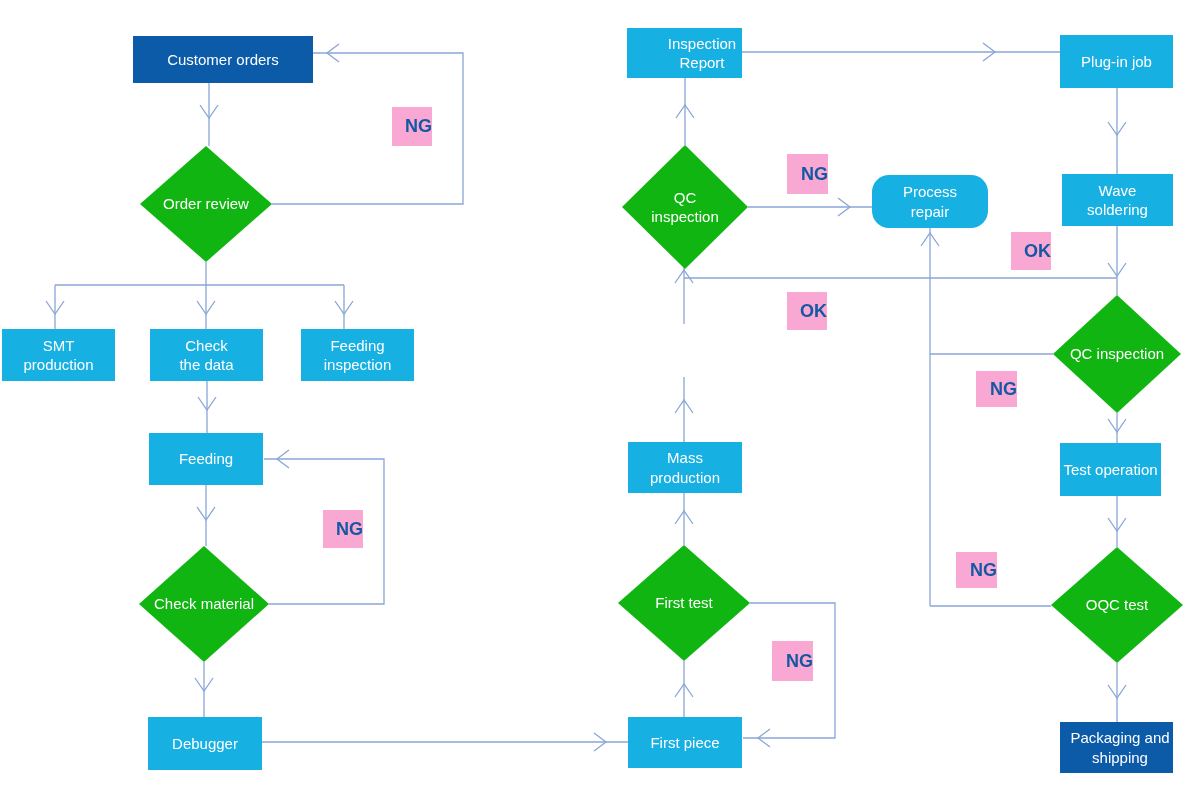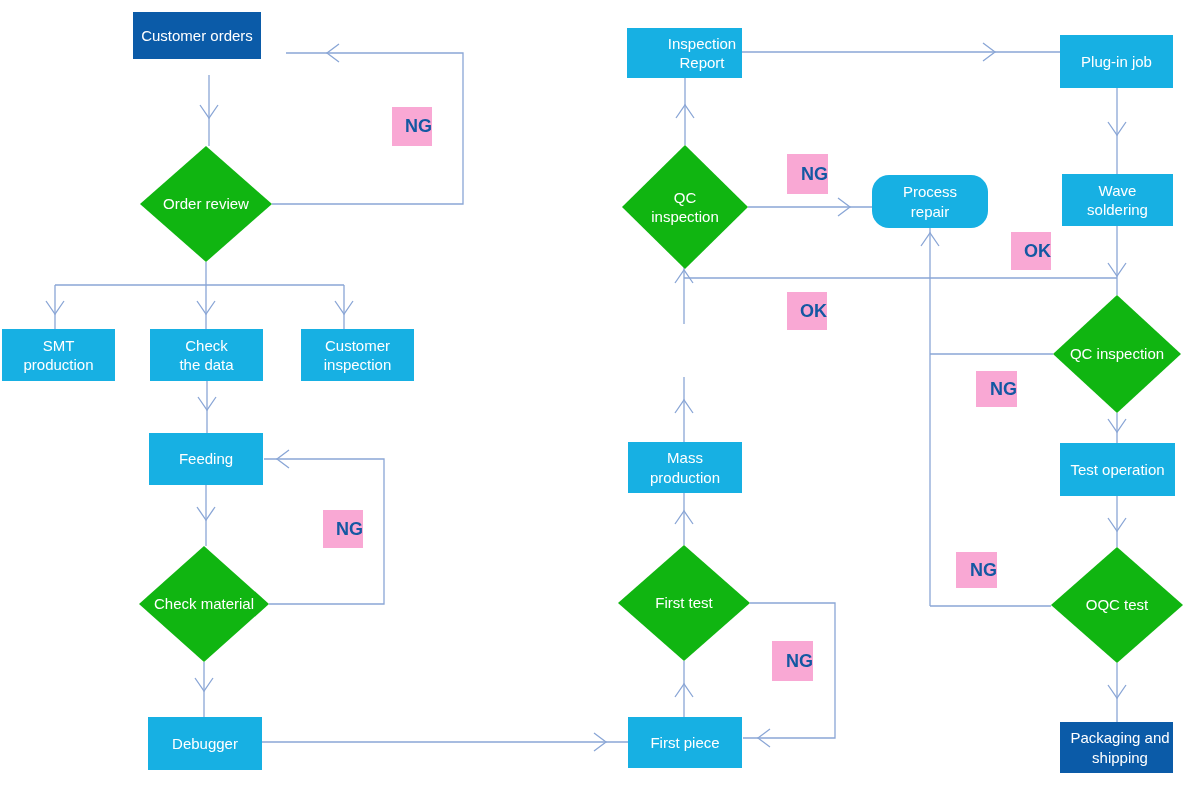--- a/index.html
+++ b/index.html
@@ -77,39 +77,39 @@
     <polyline points="1108,518 1117,531 1126,518"></polyline>
     <path d="M1117,663 V722"></path>
     <polyline points="1108,685 1117,698 1126,685"></polyline>
 
     <path d="M930,606 V228"></path>
     <polyline points="921,246 930,233 939,246"></polyline>
     <path d="M1053,354 H930"></path>
     <path d="M1051,606 H930"></path>
   </svg>
 
-  <div class="node terminal" style="left:133px;top:12px;width:128px;height:47px;align-items:center;">
+  <div class="node terminal" style="left:133px;top:36px;width:180px;height:47px;align-items:center;">
     <span class="lbl">Customer orders</span>
   </div>
 
   <div class="node diamond" style="left:140px;top:146px;width:132px;height:116px;">
     <svg viewBox="0 0 132 116">
         <polygon points="66,0 132,58 66,116 0,58" fill="#10b511"></polygon>
       </svg>
     <span class="lbl">Order review</span>
   </div>
 
   <div class="node process" style="left:2px;top:329px;width:113px;height:52px;">
     <span class="lbl" style="max-width:92px;">SMT production</span>
   </div>
   <div class="node process" style="left:150px;top:329px;width:113px;height:52px;">
     <span class="lbl" style="max-width:62px;">Check the data</span>
   </div>
   <div class="node process" style="left:301px;top:329px;width:113px;height:52px;">
-    <span class="lbl" style="max-width:80px;">Customer inspection</span>
+    <span class="lbl" style="max-width:80px;">Feeding inspection</span>
   </div>
 
   <div class="node process" style="left:149px;top:433px;width:114px;height:52px;">
     <span class="lbl">Feeding</span>
   </div>
 
   <div class="node diamond" style="left:139px;top:546px;width:130px;height:116px;text-align:center;">
     <svg viewBox="0 0 130 116">
         <polygon points="65,0 130,58 65,116 0,58" fill="#10b511"></polygon>
       </svg>
@@ -159,21 +159,21 @@
     <span class="lbl">Plug-in job</span>
   </div>
 
   <div class="node diamond" style="left:1053px;top:295px;width:128px;height:118px;">
     <svg viewBox="0 0 128 118">
         <polygon points="64,0 128,59 64,118 0,59" fill="#10b511"></polygon>
       </svg>
     <span class="lbl">QC inspection</span>
   </div>
 
-  <div class="node process" style="left:1060px;top:443px;width:115px;height:53px;">
+  <div class="node process" style="left:1060px;top:443px;width:101px;height:53px;">
     <span class="lbl">Test operation</span>
   </div>
 
   <div class="node diamond" style="left:1051px;top:547px;width:132px;height:116px;">
     <svg viewBox="0 0 132 116">
         <polygon points="66,0 132,58 66,116 0,58" fill="#10b511"></polygon>
       </svg>
     <span class="lbl">OQC test</span>
   </div>
 

